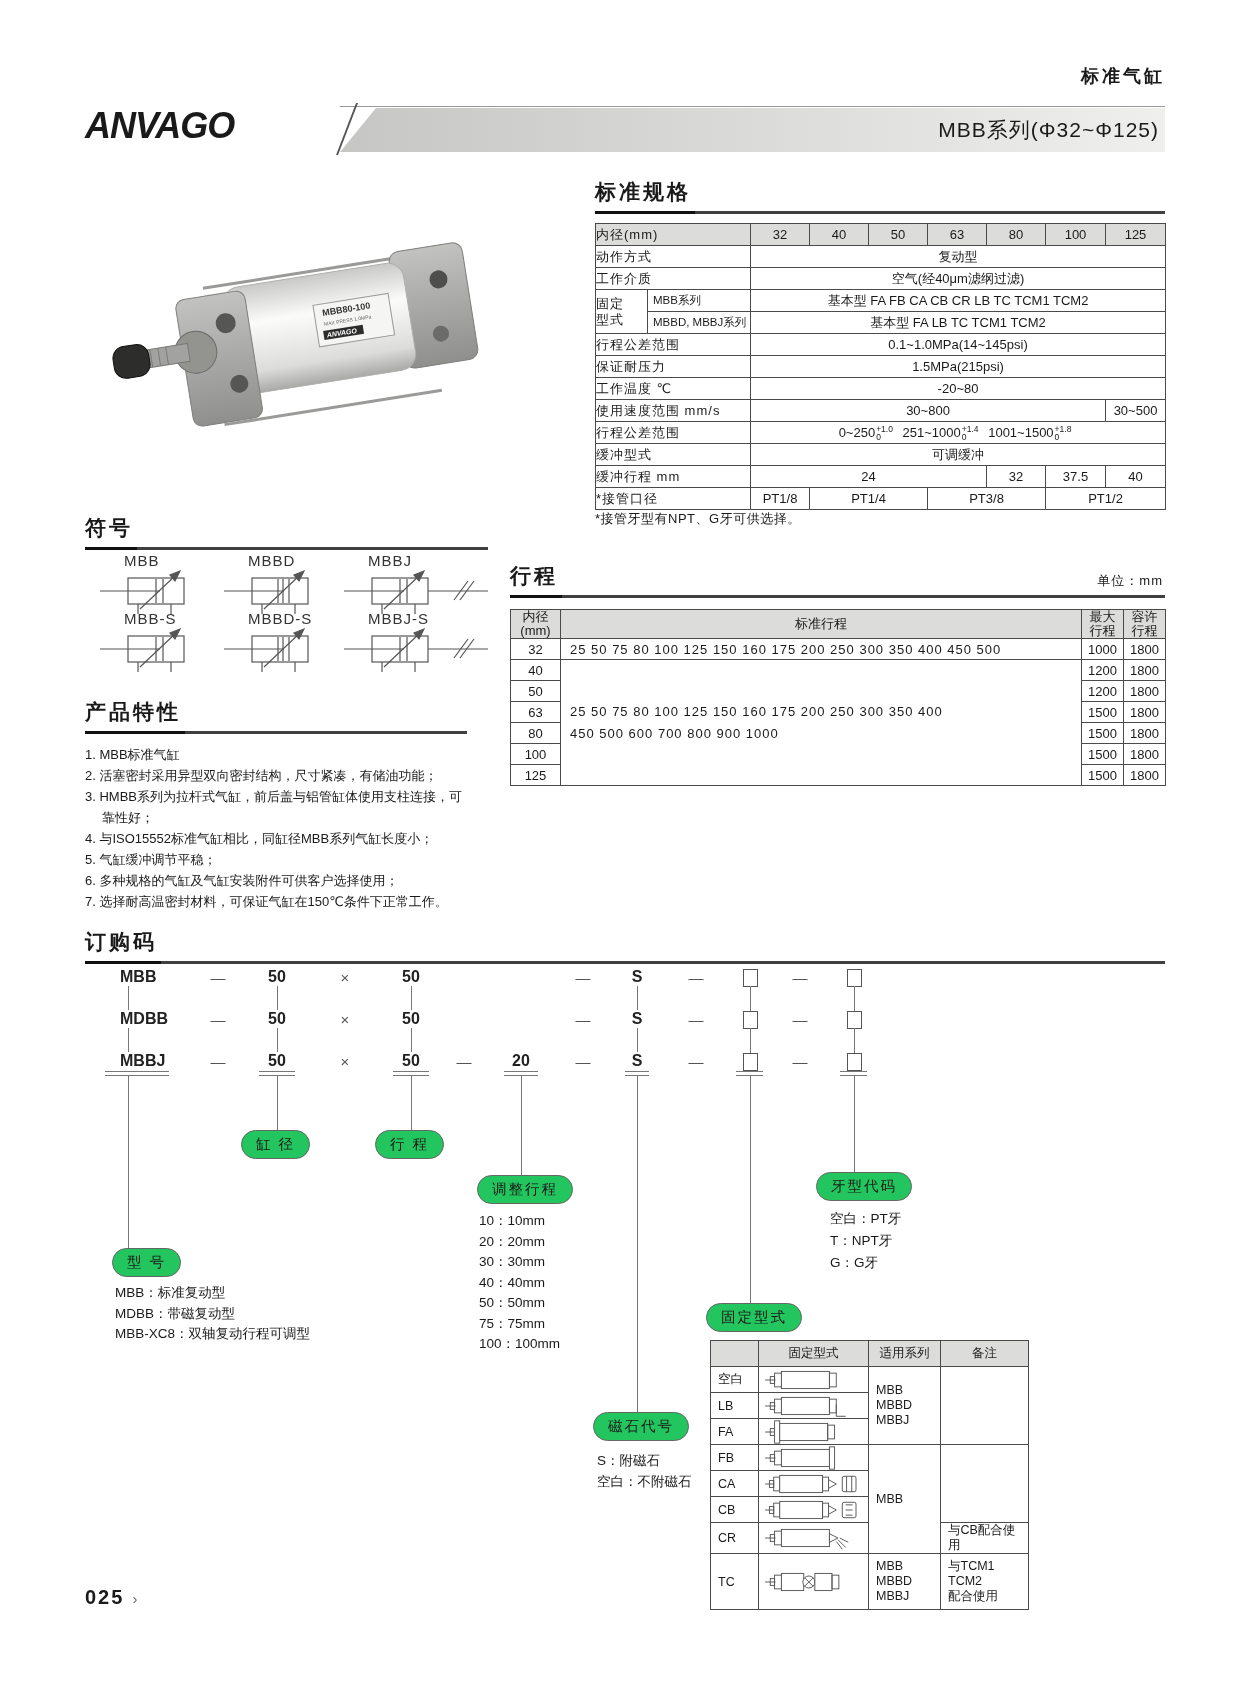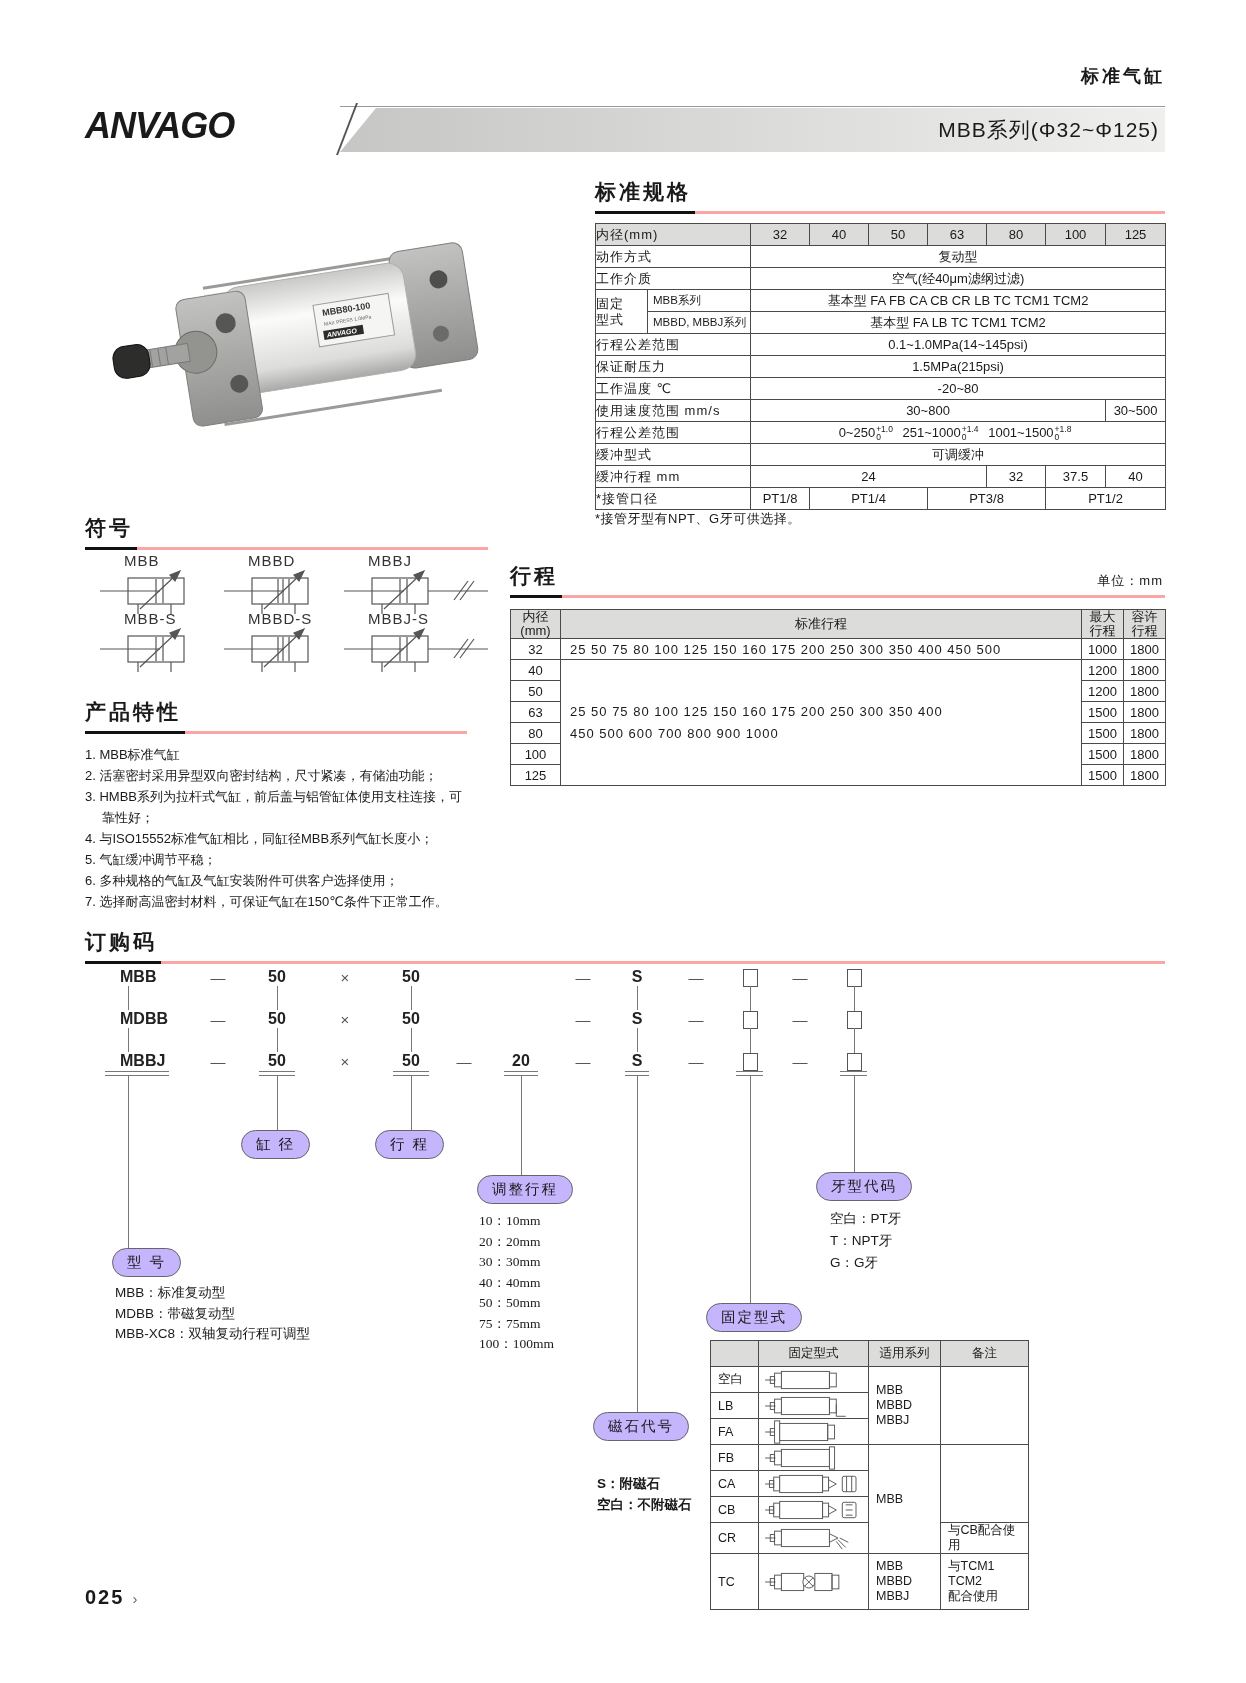--- a/index.html
+++ b/index.html
@@ -10,21 +10,21 @@
   .logo{position:absolute;left:85px;top:104px;font-size:36px;font-weight:800;font-style:italic;
         letter-spacing:-1px;transform:scaleY(1.05);}
   .hdr-bar{position:absolute;left:340px;top:108px;width:825px;height:44px;
         background:linear-gradient(90deg,#c6c6c4,#efefed);
         clip-path:polygon(36px 0,100% 0,100% 100%,0 100%);}
   .hdr-bar .series{position:absolute;right:6px;top:0;line-height:44px;font-size:21px;letter-spacing:1px;}
   .hdr-slash{position:absolute;left:356px;top:103px;width:2px;height:52px;background:#555;
         transform:skewX(-21deg);transform-origin:top left;}
   .hdr-topline{position:absolute;left:340px;top:106px;width:825px;height:1px;background:#999;}
   
-  .sechead{border-bottom:3px solid #fca5a5;position:relative;}
+  .sechead{border-bottom:3px solid #404040;position:relative;}
   .sechead .st{display:inline-block;font-size:21px;font-weight:bold;letter-spacing:3px;
         padding:0 4px 5px 0;border-bottom:3px solid #111;margin-bottom:-3px;}
   .sechead .unit{position:absolute;right:2px;bottom:5px;font-size:13px;font-weight:normal;letter-spacing:1px;}
   
   table{border-collapse:collapse;table-layout:fixed;}
   .spec-table,.stroke-table,.mount-table{width:100%;}
   .spec-table td{border:1px solid #4a4a4a;font-size:13px;text-align:center;padding:1px 2px;height:19px;line-height:17px;}
   .spec-table td.lbl{text-align:left;padding-left:0;letter-spacing:1px;margin-left:18px;}
   .spec-table td.sub{text-align:left;padding-left:5px;font-size:11.5px;letter-spacing:0;}
   .spec-table tr.gray td, .stroke-table tr.gray td, .mount-table tr.gray td{background:#dcdcda;}
@@ -41,21 +41,21 @@
   
   .sym{position:absolute;width:150px;}
   .sym .symlab{font-size:15px;font-weight:normal;letter-spacing:1px;padding-left:26px;color:#333;}
   
   .ord{position:absolute;left:85px;top:928px;width:1080px;height:700px;}
   .oel{position:absolute;font-size:16px;font-weight:bold;text-align:center;color:#222;}
   .odash{position:absolute;font-size:15px;color:#555;text-align:center;width:24px;}
   .obox{position:absolute;width:13px;height:16px;border:1.5px solid #555;}
   .vline{position:absolute;width:1px;background:#777;}
   .dul{position:absolute;height:3px;border-top:1px solid #777;border-bottom:1px solid #777;}
-  .pill{position:absolute;border:1px solid #666;background:#c4b5fd;border-radius:15px;
+  .pill{position:absolute;border:1px solid #666;background:#22c55e;border-radius:15px;
         padding:4px 14px;font-size:14.5px;letter-spacing:2px;white-space:nowrap;}
   .optlist{position:absolute;font-size:13.5px;line-height:20.5px;white-space:nowrap;}
   
   .footer{position:absolute;left:85px;top:1586px;font-size:20px;font-weight:bold;letter-spacing:2px;}
   .footer .arrow{font-size:15px;font-weight:normal;color:#666;margin-left:8px;}
   .note{font-size:13px;letter-spacing:0.5px;}
   svg{display:block;}
 </style>
 </head>
 <body>
@@ -467,35 +467,35 @@
     <div class="vline" style="left:769px;top:147px;height:97px;"></div>
 
     <div class="pill" style="left:156px;top:202px;">缸 径</div>
     <div class="pill" style="left:290px;top:202px;">行 程</div>
     <div class="pill" style="left:392px;top:247px;">调整行程</div>
     <div class="pill" style="left:27px;top:320px;">型 号</div>
     <div class="pill" style="left:508px;top:484px;">磁石代号</div>
     <div class="pill" style="left:621px;top:375px;">固定型式</div>
     <div class="pill" style="left:731px;top:244px;">牙型代码</div>
 
-    <div class="optlist" style="left:394px;top:283px;font-family:Liberation Serif, serif;">
+    <div class="optlist" style="left:394px;top:283px;">
       <div>10：10mm</div>
         <div>20：20mm</div>
       <div>30：30mm</div>
         <div>40：40mm</div>
       <div>50：50mm</div>
         <div>75：75mm</div>
       <div>100：100mm</div>
     </div>
     <div class="optlist" style="left:30px;top:355px;">
       <div>MBB：标准复动型</div>
         <div>MDBB：带磁复动型</div>
       <div>MBB-XC8：双轴复动行程可调型</div>
     </div>
-    <div class="optlist" style="left:512px;top:546px;font-weight:bold;">
+    <div class="optlist" style="left:512px;top:523px;">
       <div>S：附磁石</div>
         <div>空白：不附磁石</div>
     </div>
     <div class="optlist" style="left:745px;top:280px;line-height:22px;">
       <div>空白：PT牙</div>
         <div>T：NPT牙</div>
       <div>G：G牙</div>
     </div>
 
     <table class="mount-table" style="position:absolute;left:625px;top:412px;width:318px;">

